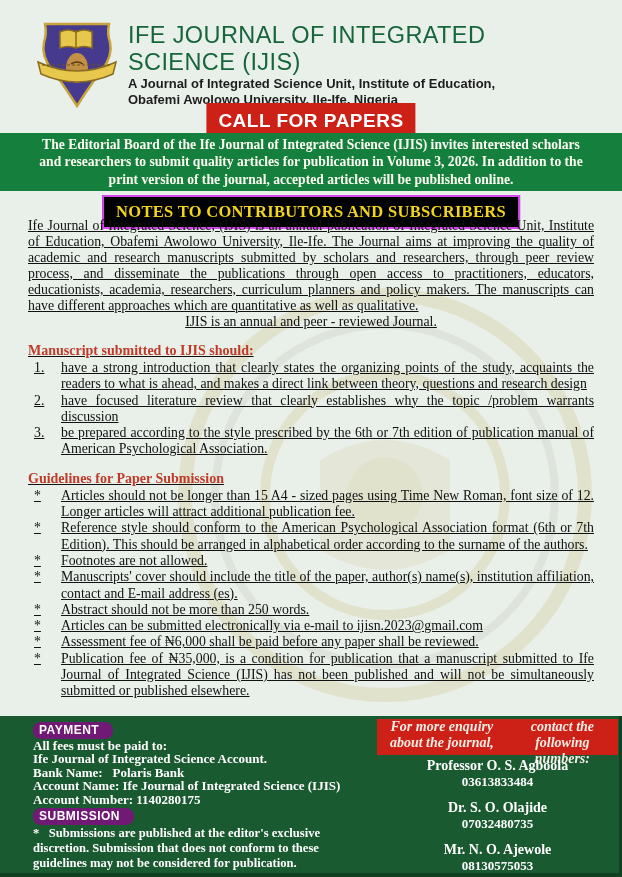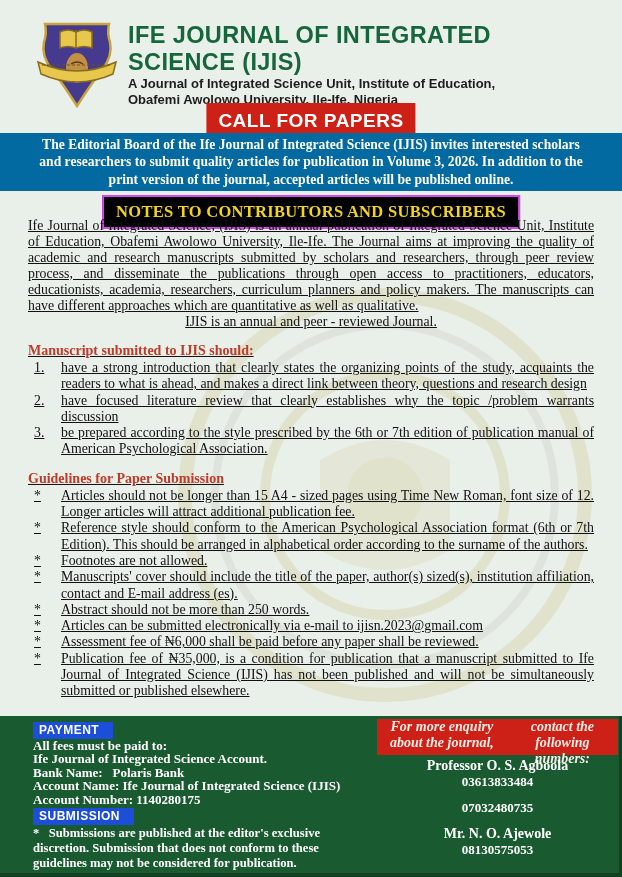--- a/index.html
+++ b/index.html
@@ -8,37 +8,37 @@
     position:relative; width:622px; height:877px;
     background:#e9efe9; overflow:hidden;
   }
   
   .watermark { position:absolute; left:170px; top:280px; opacity:0.22; pointer-events:none; }
   
   .header { position:absolute; left:36px; top:20px; width:560px; display:flex; }
   .logo { width:82px; height:90px; flex-shrink:0; }
   .title-block { margin-left:10px; padding-top:2px; }
   .journal-title {
-    font-family:"Liberation Sans", sans-serif; font-weight:bold;
+    font-family:"Liberation Sans", sans-serif; font-weight:normal;
     font-size:23.5px; line-height:27px; color:#17663b; letter-spacing:0.4px;
   }
   .journal-subtitle {
     font-family:"Liberation Sans", sans-serif; font-weight:bold;
     font-size:13px; line-height:16px; color:#1d1d1d; 
   }
   
   .cfp {
     position:absolute; top:103px; left:50%; transform:translateX(-50%);
     background:#cd2118; color:#ffffff; font-family:"Liberation Sans", sans-serif;
     font-weight:bold; font-size:19px; line-height:27px; padding:4px 12px; letter-spacing:0.5px;
   }
   
   .editorial-banner {
     position:absolute; top:133px; left:0; width:622px; height:58px;
-    background:#0369a1; color:#fdfdf2; display:flex; align-items:center; justify-content:center;
+    background:#15803d; color:#fdfdf2; display:flex; align-items:center; justify-content:center;
   }
   .editorial-banner .txt {
     font-weight:bold; font-size:13.6px; line-height:17.5px; text-align:center;
     width:560px;
   }
   
   .notes-banner {
     position:absolute; top:195px; left:50%; transform:translateX(-50%);
     background:#000000; border:2px solid #d946ef; color:#f2d41c;
     font-weight:bold; font-size:16.5px; line-height:20px; padding:5px 12px;
@@ -56,23 +56,23 @@
   .li { display:flex; font-size:13.8px; line-height:16.3px; }
   .li .marker { width:27px; flex-shrink:0; padding-left:6px; }
   .li .litext { flex:1; text-align:justify; }
   
   .footer {
     position:absolute; top:716px; left:0; width:622px; height:161px;
     background:#1a5a30; color:#ffffff;
     box-shadow:inset -3px -4px 0 rgba(0,0,0,0.28);
   }
   .pay-label, .sub-label {
-    position:absolute; left:33px; background:#1d4ed8; color:#ffffff;
+    position:absolute; left:33px; background:#701a75; color:#ffffff;
     font-family:"Liberation Sans", sans-serif; font-weight:bold; font-size:12px;
-    line-height:15px; padding:1px 14px 1px 6px; letter-spacing:0.5px;
+    line-height:15px; padding:1px 14px 1px 6px; letter-spacing:0.5px;border-radius:8px;
   }
   .pay-label { top:6px; }
   .sub-label { top:92px; }
   .pay-lines { position:absolute; left:33px; top:23px; width:335px;
     font-weight:bold; font-size:13px; line-height:13.4px; }
   .sub-text { position:absolute; left:33px; top:110px; width:330px;
     font-weight:bold; font-size:12.6px; line-height:14.8px; }
   .enquiry-banner {
     position:absolute; left:377px; top:3px; width:241px; height:36px;
     background:#cd2118; display:flex; flex-direction:row; justify-content:center;
@@ -155,21 +155,21 @@
       <div class="li">
         <span class="marker">*</span>
         <span class="litext">Reference style should conform to the American Psychological Association format (6th or 7th Edition). This should be arranged in alphabetical order according to the surname of the authors.</span>
       </div>
       <div class="li">
         <span class="marker">*</span>
         <span class="litext">Footnotes are not allowed.</span>
       </div>
       <div class="li">
         <span class="marker">*</span>
-        <span class="litext">Manuscripts' cover should include the title of the paper, author(s) sized(s), institution affiliation, contact and E-mail address (es).</span>
+        <span class="litext">Manuscripts' cover should include the title of the paper, author(s) name(s), institution affiliation, contact and E-mail address (es).</span>
       </div>
       <div class="li">
         <span class="marker">*</span>
         <span class="litext">Abstract should not be more than 250 words.</span>
       </div>
       <div class="li">
         <span class="marker">*</span>
         <span class="litext">Articles can be submitted electronically via e-mail to ijisn.2023@gmail.com</span>
       </div>
       <div class="li">
@@ -201,20 +201,21 @@
     <div class="enquiry-banner">
       <div>For more enquiry about the journal,</div>
       <div>contact the following numbers:</div>
     </div>
     <div class="contacts">
       <div class="contact">
         <div class="name">Professor O. S. Agboola</div>
         <div class="phone">03613833484</div>
       </div>
       <div class="contact">
+        <div class="name">Dr. S. O. Olajide</div>
         <div class="phone">07032480735</div>
       </div>
       <div class="contact">
         <div class="name">Mr. N. O. Ajewole</div>
         <div class="phone">08130575053</div>
       </div>
     </div>
   </div>
 
 </div>

